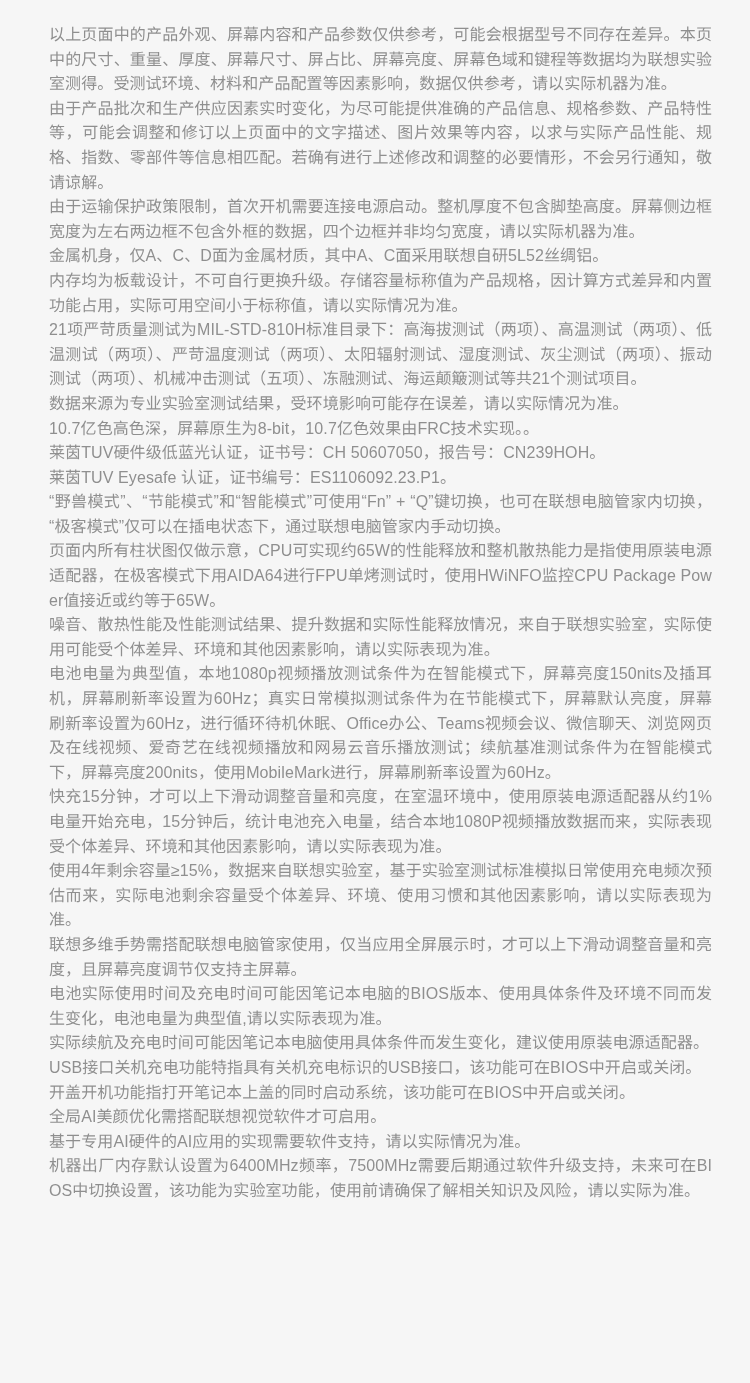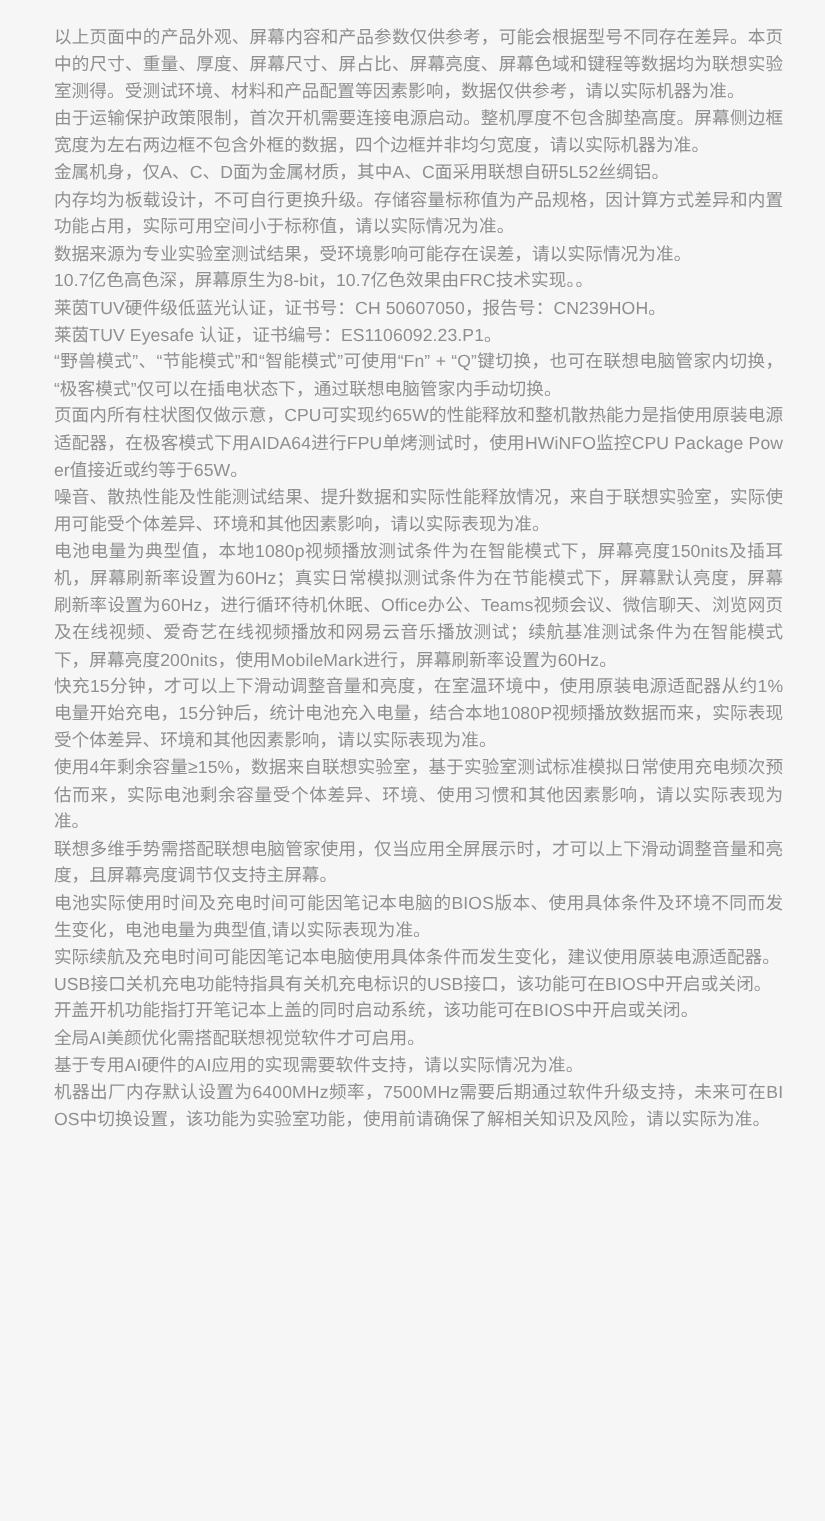--- a/index.html
+++ b/index.html
@@ -25,23 +25,25 @@
     margin: 0;
     word-break: break-all;
   }
 </style>
 </head>
 <body style="background: rgb(246, 246, 246);">
 
 <main class="page" style="background: rgb(246, 246, 246);">
   <section class="disclaimer-text" style="color: rgb(143, 143, 143);">
       <p>以上页面中的产品外观、屏幕内容和产品参数仅供参考，可能会根据型号不同存在差异。本页中的尺寸、重量、厚度、屏幕尺寸、屏占比、屏幕亮度、屏幕色域和键程等数据均为联想实验室测得。受测试环境、材料和产品配置等因素影响，数据仅供参考，请以实际机器为准。</p>
+      <p>由于产品批次和生产供应因素实时变化，为尽可能提供准确的产品信息、规格参数、产品特性等，可能会调整和修订以上页面中的文字描述、图片效果等内容，以求与实际产品性能、规格、指数、零部件等信息相匹配。若确有进行上述修改和调整的必要情形，不会另行通知，敬请谅解。</p>
       <p>由于运输保护政策限制，首次开机需要连接电源启动。整机厚度不包含脚垫高度。屏幕侧边框宽度为左右两边框不包含外框的数据，四个边框并非均匀宽度，请以实际机器为准。</p>
       <p>金属机身，仅A、C、D面为金属材质，其中A、C面采用联想自研5L52丝绸铝。</p>
       <p>内存均为板载设计，不可自行更换升级。存储容量标称值为产品规格，因计算方式差异和内置功能占用，实际可用空间小于标称值，请以实际情况为准。</p>
+      <p>21项严苛质量测试为MIL-STD-810H标准目录下：高海拔测试（两项）、高温测试（两项）、低温测试（两项）、严苛温度测试（两项）、太阳辐射测试、湿度测试、灰尘测试（两项）、振动测试（两项）、机械冲击测试（五项）、冻融测试、海运颠簸测试等共21个测试项目。</p>
       <p>数据来源为专业实验室测试结果，受环境影响可能存在误差，请以实际情况为准。</p>
       <p>10.7亿色高色深，屏幕原生为8-bit，10.7亿色效果由FRC技术实现。。</p>
       <p>莱茵TUV硬件级低蓝光认证，证书号：CH 50607050，报告号：CN239HOH。</p>
       <p>莱茵TUV Eyesafe 认证，证书编号：ES1106092.23.P1。</p>
       <p>“野兽模式”、“节能模式”和“智能模式”可使用“Fn” + “Q”键切换，也可在联想电脑管家内切换，“极客模式”仅可以在插电状态下，通过联想电脑管家内手动切换。</p>
       <p>页面内所有柱状图仅做示意，CPU可实现约65W的性能释放和整机散热能力是指使用原装电源适配器，在极客模式下用AIDA64进行FPU单烤测试时，使用HWiNFO监控CPU Package Power值接近或约等于65W。</p>
       <p>噪音、散热性能及性能测试结果、提升数据和实际性能释放情况，来自于联想实验室，实际使用可能受个体差异、环境和其他因素影响，请以实际表现为准。</p>
       <p>电池电量为典型值，本地1080p视频播放测试条件为在智能模式下，屏幕亮度150nits及插耳机，屏幕刷新率设置为60Hz；真实日常模拟测试条件为在节能模式下，屏幕默认亮度，屏幕刷新率设置为60Hz，进行循环待机休眠、Office办公、Teams视频会议、微信聊天、浏览网页及在线视频、爱奇艺在线视频播放和网易云音乐播放测试；续航基准测试条件为在智能模式下，屏幕亮度200nits，使用MobileMark进行，屏幕刷新率设置为60Hz。</p>
       <p>快充15分钟，才可以上下滑动调整音量和亮度，在室温环境中，使用原装电源适配器从约1%电量开始充电，15分钟后，统计电池充入电量，结合本地1080P视频播放数据而来，实际表现受个体差异、环境和其他因素影响，请以实际表现为准。</p>
       <p>使用4年剩余容量≥15%，数据来自联想实验室，基于实验室测试标准模拟日常使用充电频次预估而来，实际电池剩余容量受个体差异、环境、使用习惯和其他因素影响，请以实际表现为准。</p>

